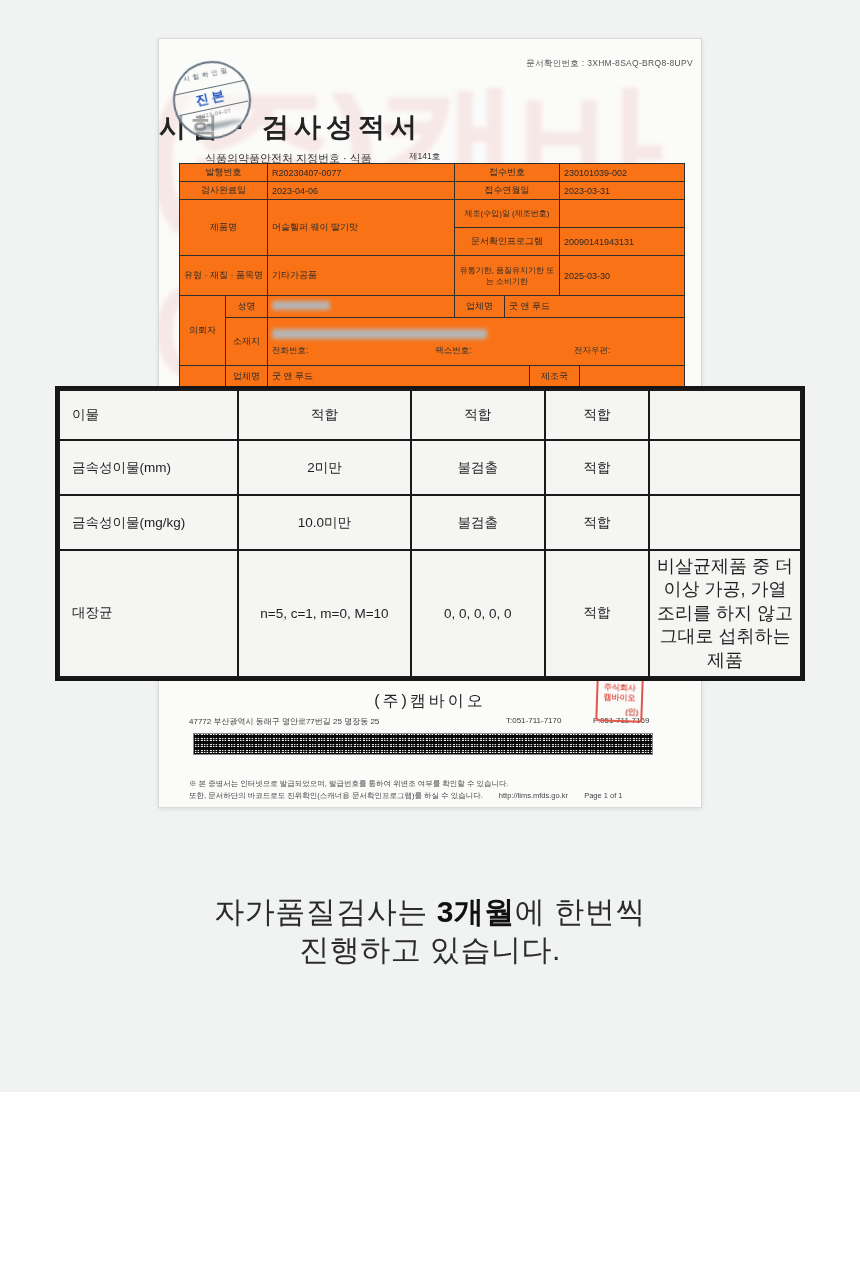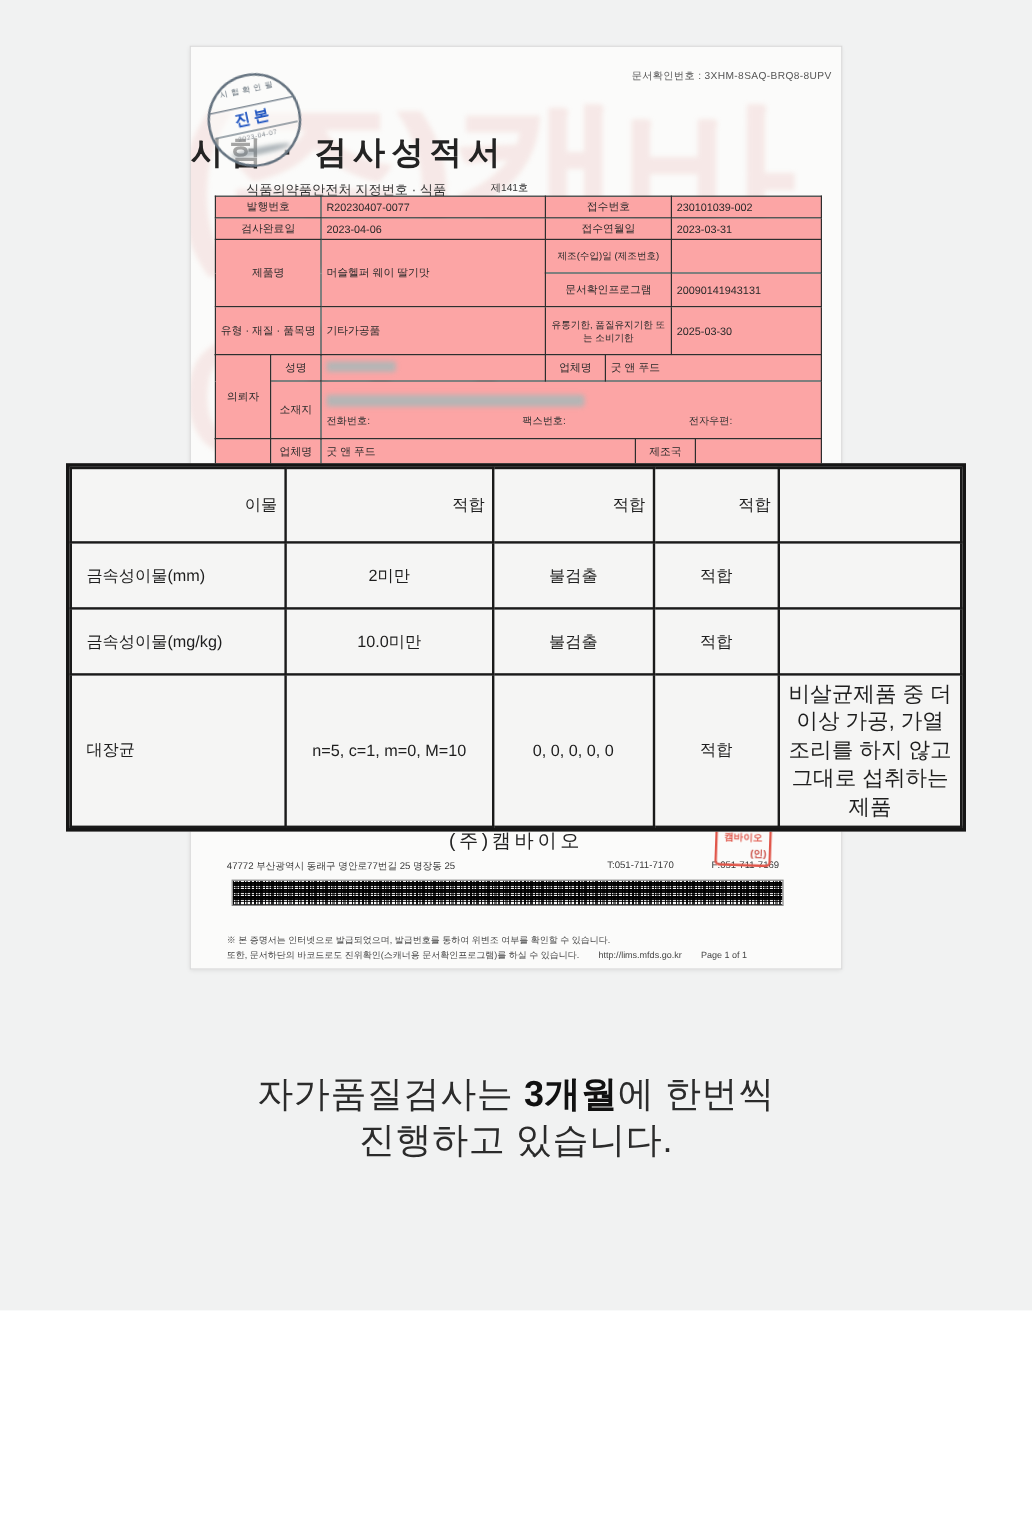--- a/index.html
+++ b/index.html
@@ -40,21 +40,21 @@
                font-size:27px; font-weight:600; letter-spacing:5px; color:#232323; }
   .doc-subline { position:absolute; top:112px; left:46px; font-size:11px; color:#333;text-align:center; }
   .doc-series { position:absolute; top:112px; left:250px; font-size:8.5px; color:#333; }
 
   
   .info { position:absolute; left:20px; top:124px; width:505px; }
   .info table { border-collapse:collapse; table-layout:fixed; width:505px; margin-top:-1px;
                 font-size:9px; color:#2a2a2a; }
   .info table:first-child { margin-top:0; }
   .info td { border:1px solid #2e2e2e; padding:2px 4px; vertical-align:middle;
-             overflow:hidden; background:#fca5a5; }
+             overflow:hidden; background:#f97316; }
   .info td.lab { text-align:center; }
   .info td.val { text-align:left; }
   .redact { display:inline-block; background:#b5b5b5; filter:blur(2px); border-radius:2px; }
   .r-name { width:58px; height:9px; }
   .r-addr { width:215px; height:10px; margin:2px 0 4px 0; }
   .contact-line { display:flex; }
   .contact-line span { font-size:8.5px; color:#333; }
   .cl1 { width:40%; } .cl2 { width:34%; }
   .results-head { border:1px solid #2e2e2e; border-top:none; height:30px; margin-top:-1px;
                   display:flex; align-items:center; justify-content:center;
@@ -89,21 +89,21 @@
   .footnote .fnrow2 span { margin-right:14px; }
 
   
   .overlay { position:absolute; left:55px; top:386px; width:750px; z-index:5;
              border:3px solid #161616; background:#f4f4f3; }
   .overlay table { border-collapse:collapse; table-layout:fixed; width:100%; }
   .overlay th, .overlay td { border:2px solid #1a1a1a; }
   .overlay th { background:#c7cbce; height:44px; font-size:15px; font-weight:600; color:#2e3133; }
   .overlay td { background:#f5f5f4; font-size:13.5px; color:#1e1e1e; text-align:center; padding:3px 6px; }
   .overlay td.item { text-align:left; padding-left:12px; }
-  .overlay tr.row1 td { height:62px;text-align:right; }
+  .overlay tr.row1 td { height:50px; }
   .overlay tr.row2 td, .overlay tr.row3 td { height:55px; }
   .overlay tr.row4 td { height:74px; }
   .overlay td.remark { font-size:18px; line-height:1.3; padding:4px 5px; }
 
   
   .caption-title { position:absolute; top:832px; left:0; width:860px; text-align:center;
                    font-size:37px; font-weight:800; color:#101010; letter-spacing:1px; }
   .caption-line { position:absolute; left:0; width:860px; text-align:center;
                   font-size:30px; color:#2b2b2b; font-weight:400; letter-spacing:.5px; }
   .cap1 { top:892px; }

